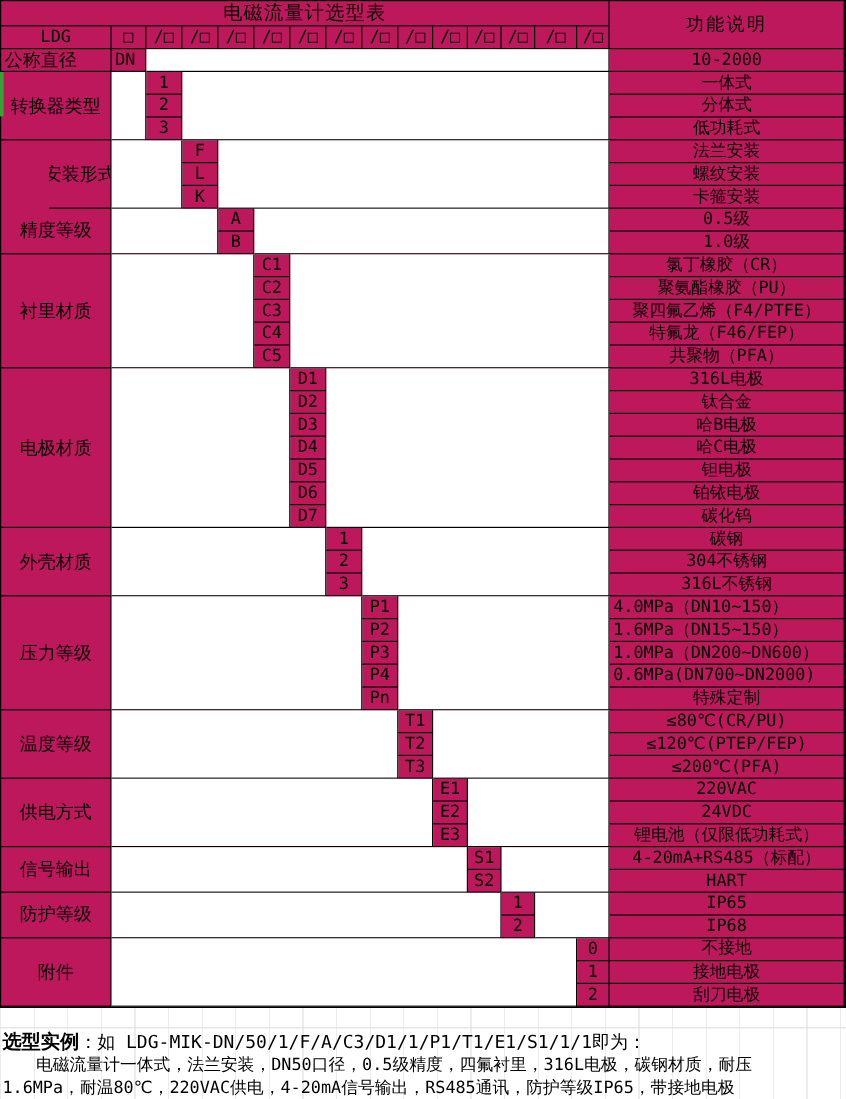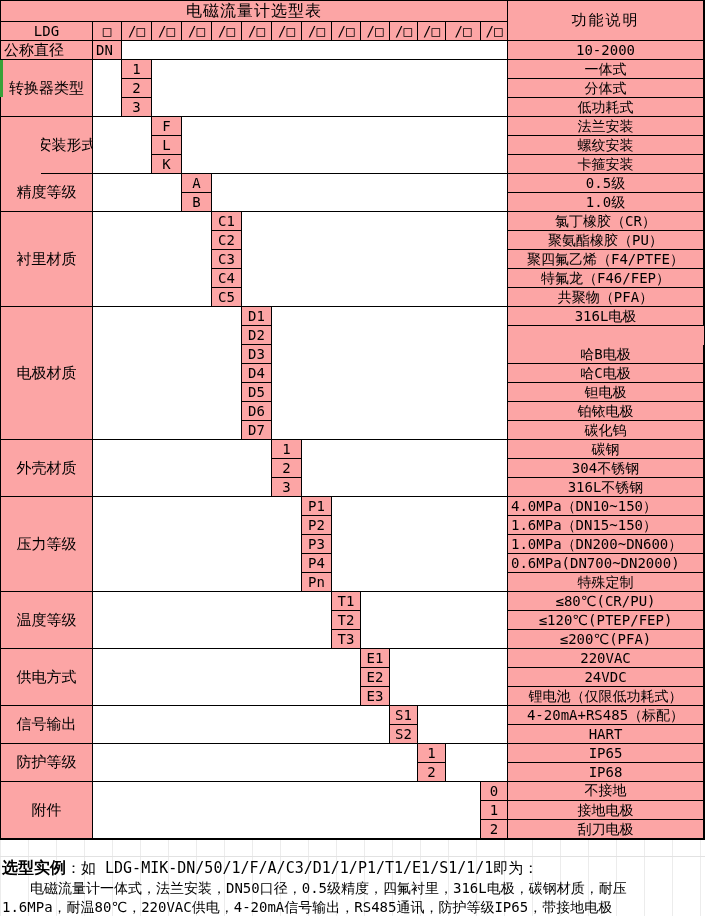--- a/index.html
+++ b/index.html
@@ -8,21 +8,21 @@
 
   
   .tbl{
     position:absolute;left:0;top:0;
     display:grid;
     width:705px;height:840px;
     box-sizing:border-box;
     border:1px solid #000;
     grid-template-columns:92px 29px 30px 30px 30px 30px 30px 30px 30px 29px 29px 28px 28px 35px 27px 196px;
     grid-template-rows:21px 19px repeat(42,19px);
-    background:#fca5a5;
+    background:#be185d;
   }
   .cell{
     box-sizing:border-box;
     border-right:1px solid #000;
     border-bottom:1px solid #000;
     display:flex;align-items:center;justify-content:center;
     font-size:14px;line-height:1;white-space:nowrap;overflow:hidden;
   }
   .cell.left{justify-content:flex-start;padding-left:3px;}
   .title{grid-column:1/16;grid-row:1;font-size:16px;letter-spacing:1px;}
@@ -112,20 +112,21 @@
       <div class="cell code" style="grid-area: 15 / 6;">C4</div>
       <div class="cell desc" style="grid-area: 15 / 16;">特氟龙（F46/FEP）</div>
       <div class="cell code" style="grid-area: 16 / 6;">C5</div>
       <div class="cell desc" style="grid-area: 16 / 16;">共聚物（PFA）</div>
       <div class="cell gap" style="grid-area: 12 / 7 / 17 / 16;"></div>
       <div class="cell lbl" style="grid-area: 17 / 1 / 24;">电极材质</div>
       <div class="cell gap" style="grid-area: 17 / 2 / 24 / 7;"></div>
       <div class="cell code" style="grid-area: 17 / 7;">D1</div>
       <div class="cell desc" style="grid-area: 17 / 16;">316L电极</div>
       <div class="cell code" style="grid-area: 18 / 7;">D2</div>
+      <div class="cell desc" style="grid-area: 18 / 16;">钛合金</div>
       <div class="cell code" style="grid-area: 19 / 7;">D3</div>
       <div class="cell desc" style="grid-area: 19 / 16;">哈B电极</div>
       <div class="cell code" style="grid-area: 20 / 7;">D4</div>
       <div class="cell desc" style="grid-area: 20 / 16;">哈C电极</div>
       <div class="cell code" style="grid-area: 21 / 7;">D5</div>
       <div class="cell desc" style="grid-area: 21 / 16;">钽电极</div>
       <div class="cell code" style="grid-area: 22 / 7;">D6</div>
       <div class="cell desc" style="grid-area: 22 / 16;">铂铱电极</div>
       <div class="cell code" style="grid-area: 23 / 7;">D7</div>
       <div class="cell desc" style="grid-area: 23 / 16;">碳化钨</div>

